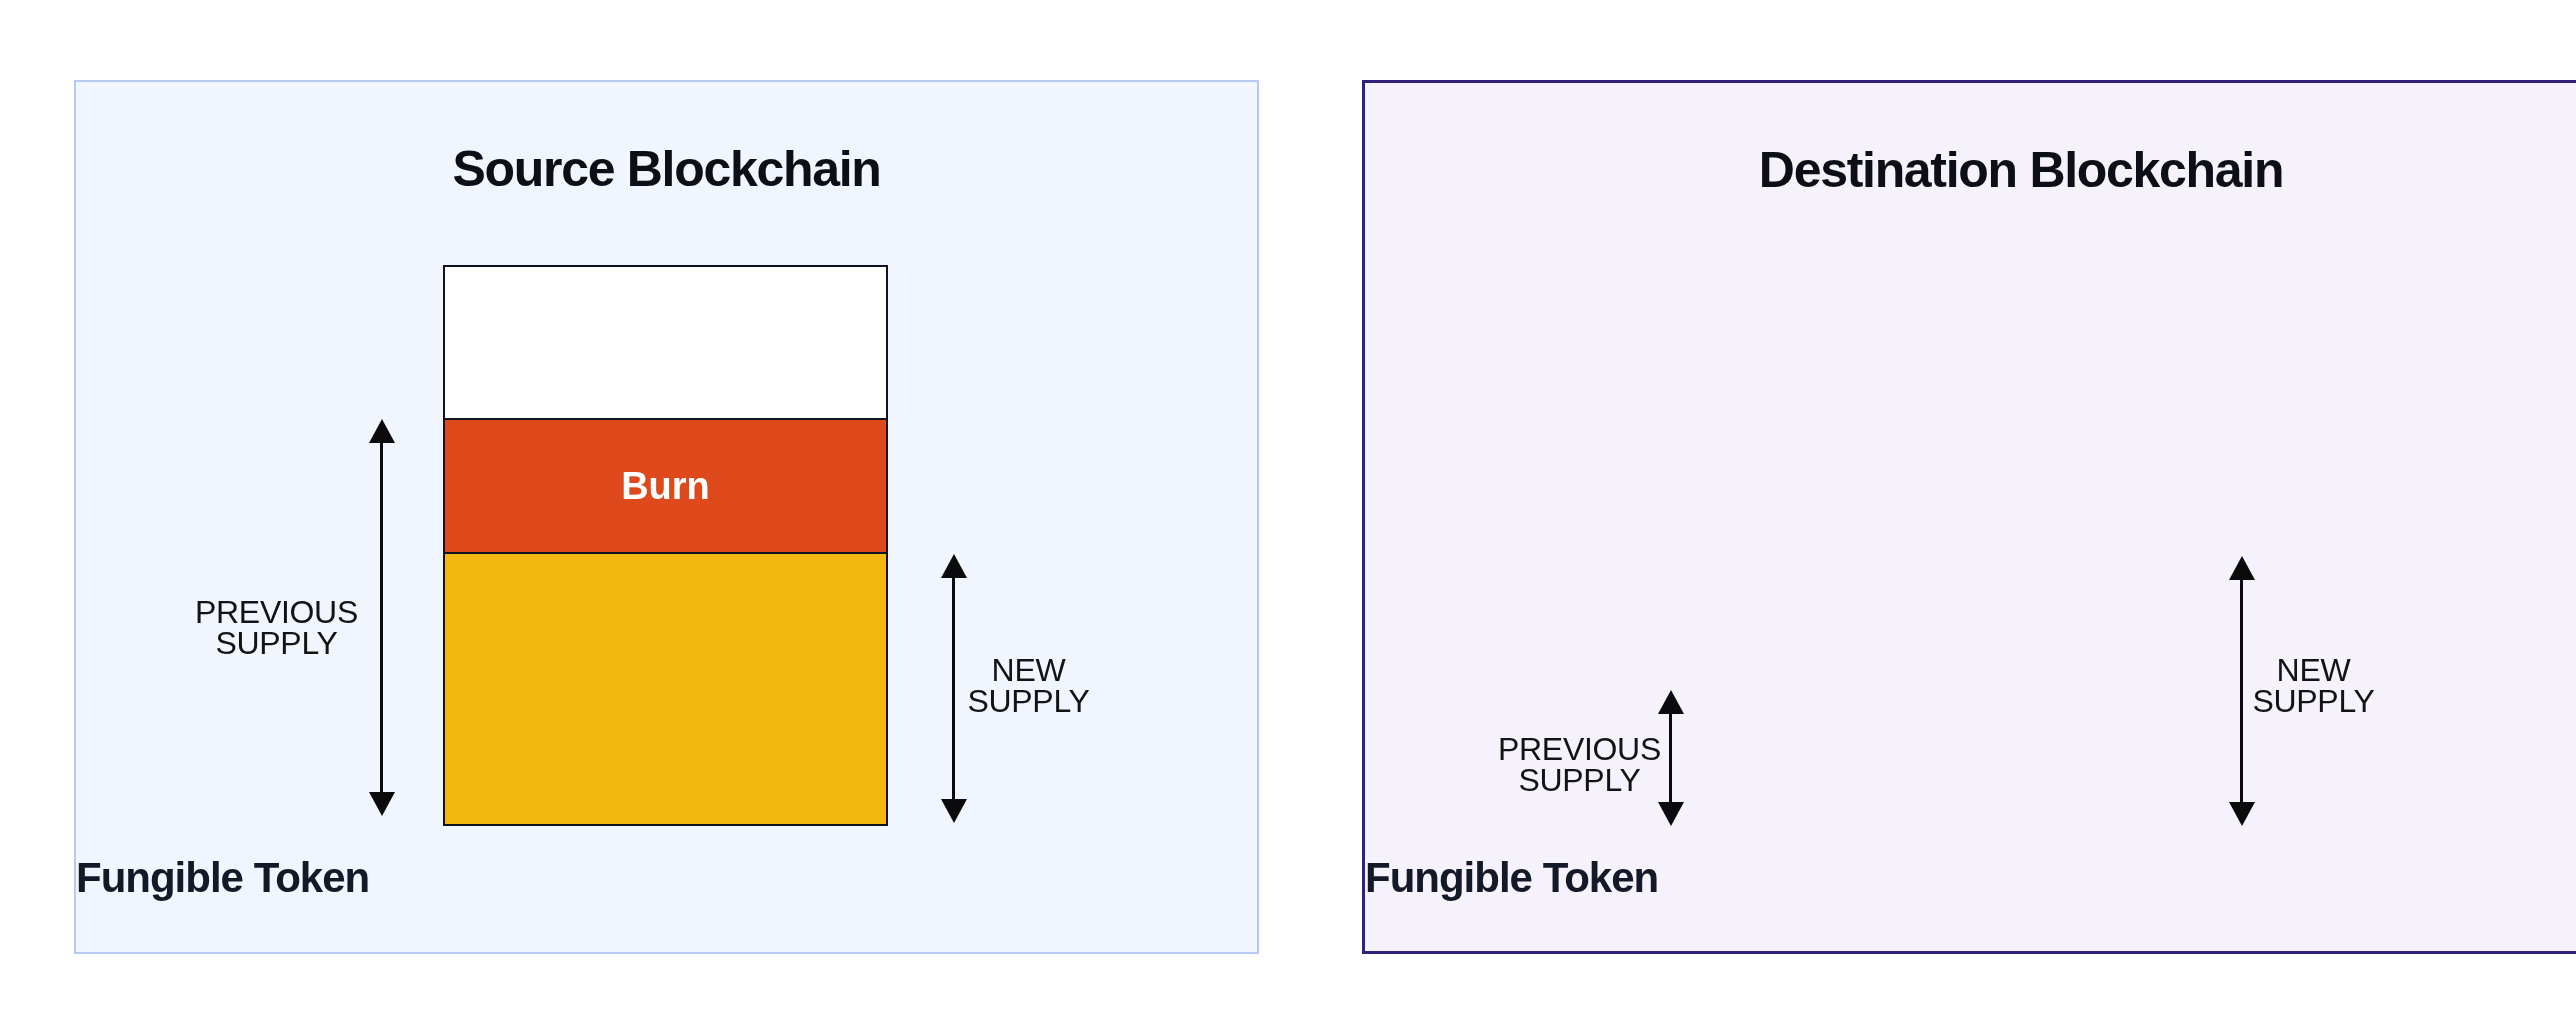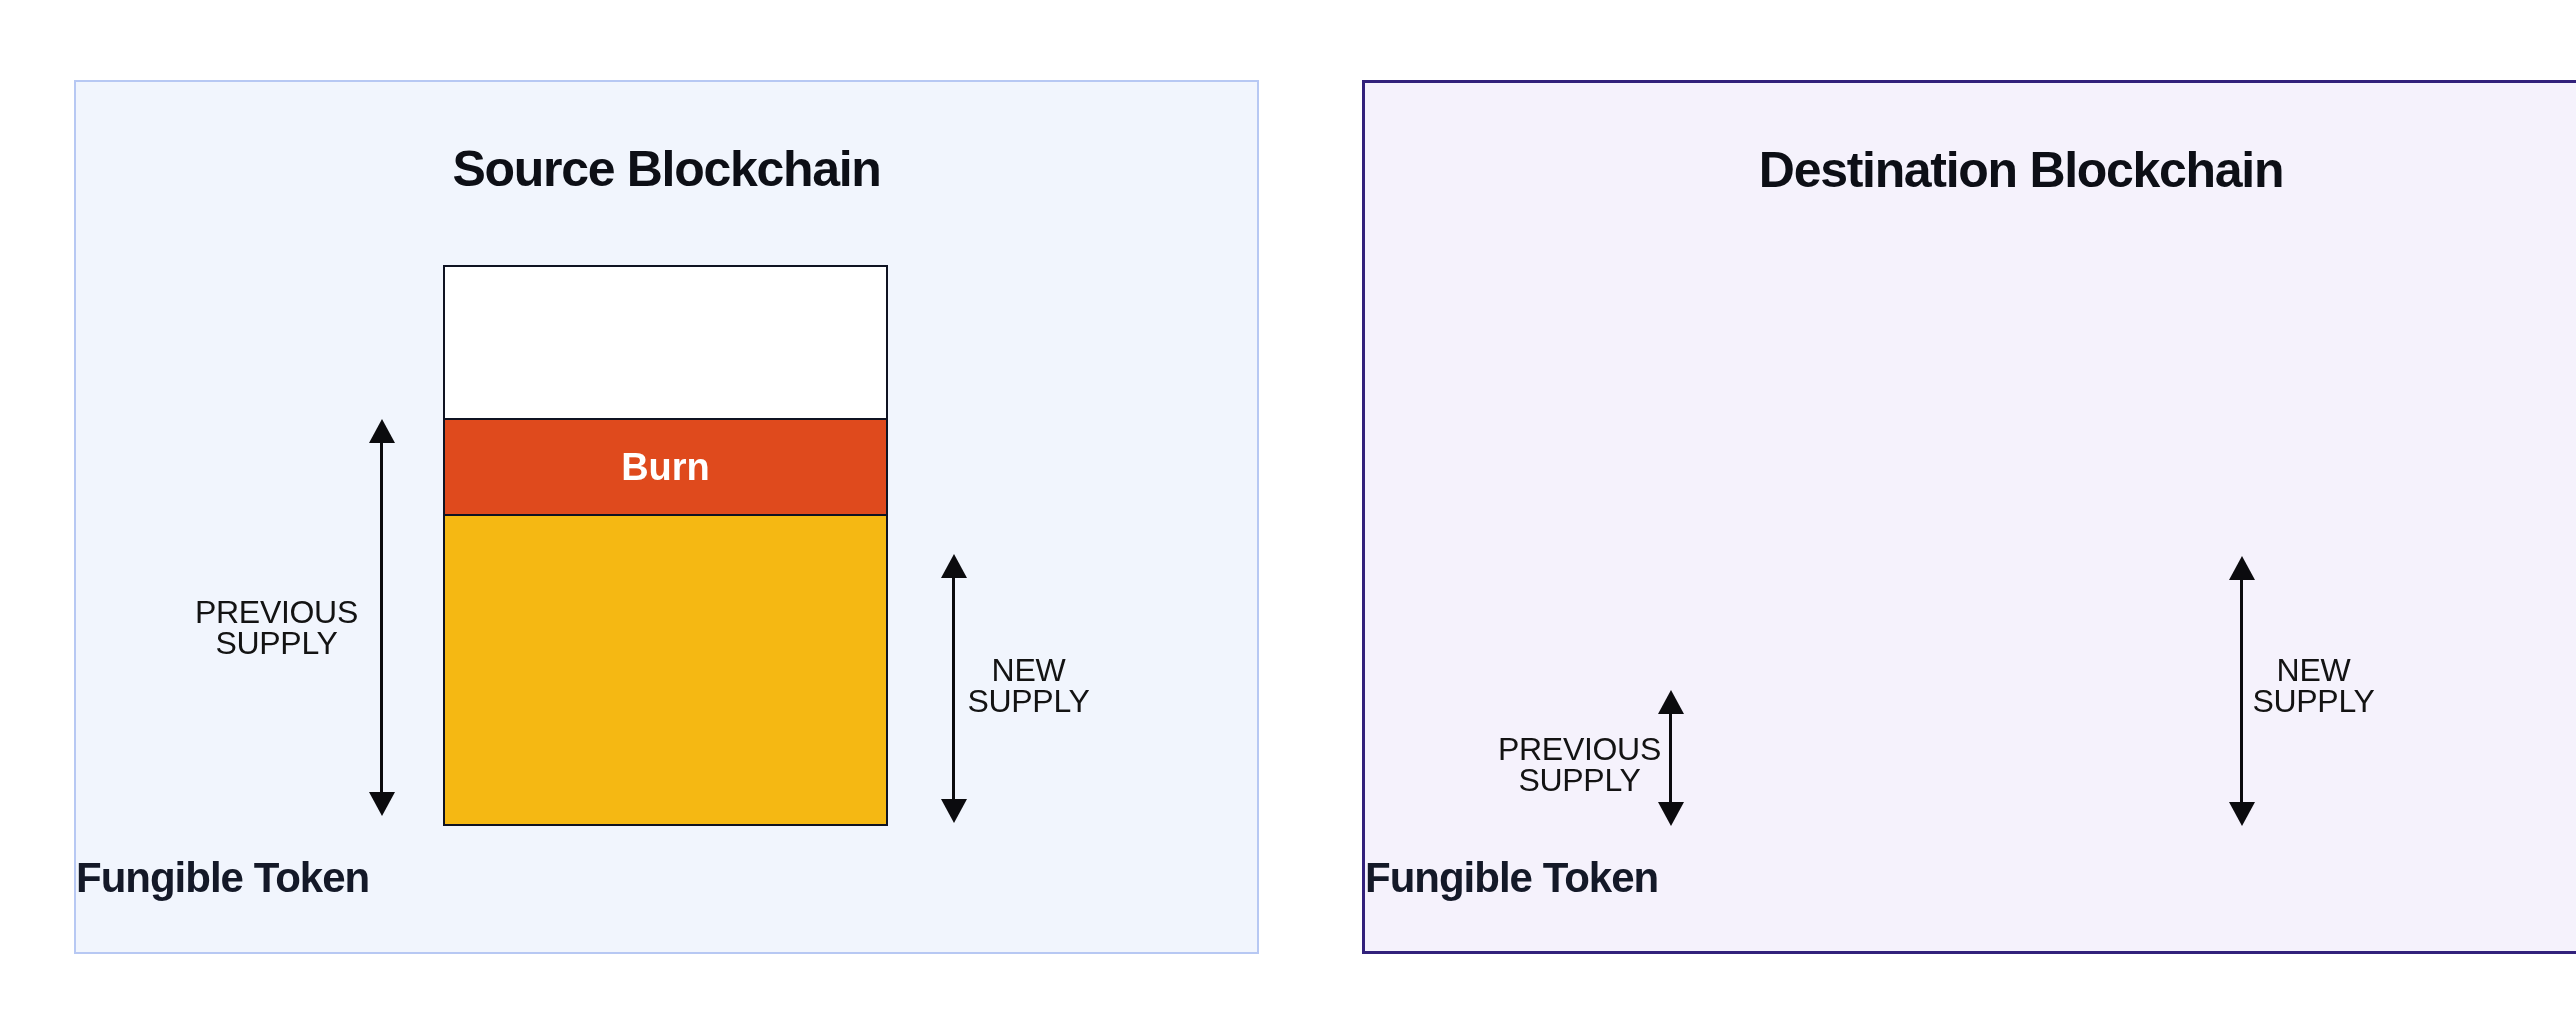--- a/index.html
+++ b/index.html
@@ -58,21 +58,21 @@
   .bar-section {
     width: 100%;
     display: flex;
     align-items: center;
     justify-content: center;
   }
   .bar-section.unallocated { background: var(--bar-top-fill); }
   .panel.left  .bar-section.unallocated { height: 151px; }
   .panel.right .bar-section.unallocated { height: 286px; }
   .bar-section.action { border-top: 2px solid var(--bar-border); }
-  .panel.left  .bar-section.action { height: 96px; background: var(--burn-fill); }
+  .panel.left  .bar-section.action { height: 134px; background: var(--burn-fill); }
   .panel.right .bar-section.action { height: 135px; background: var(--mint-fill); }
   .bar-section.previous {
     flex: 1;
     border-top: 2px solid var(--bar-border);
     background: var(--supply-fill);
   }
   .section-label {
     color: var(--section-label-text);
     font-size: 38px;
     font-weight: 700;

